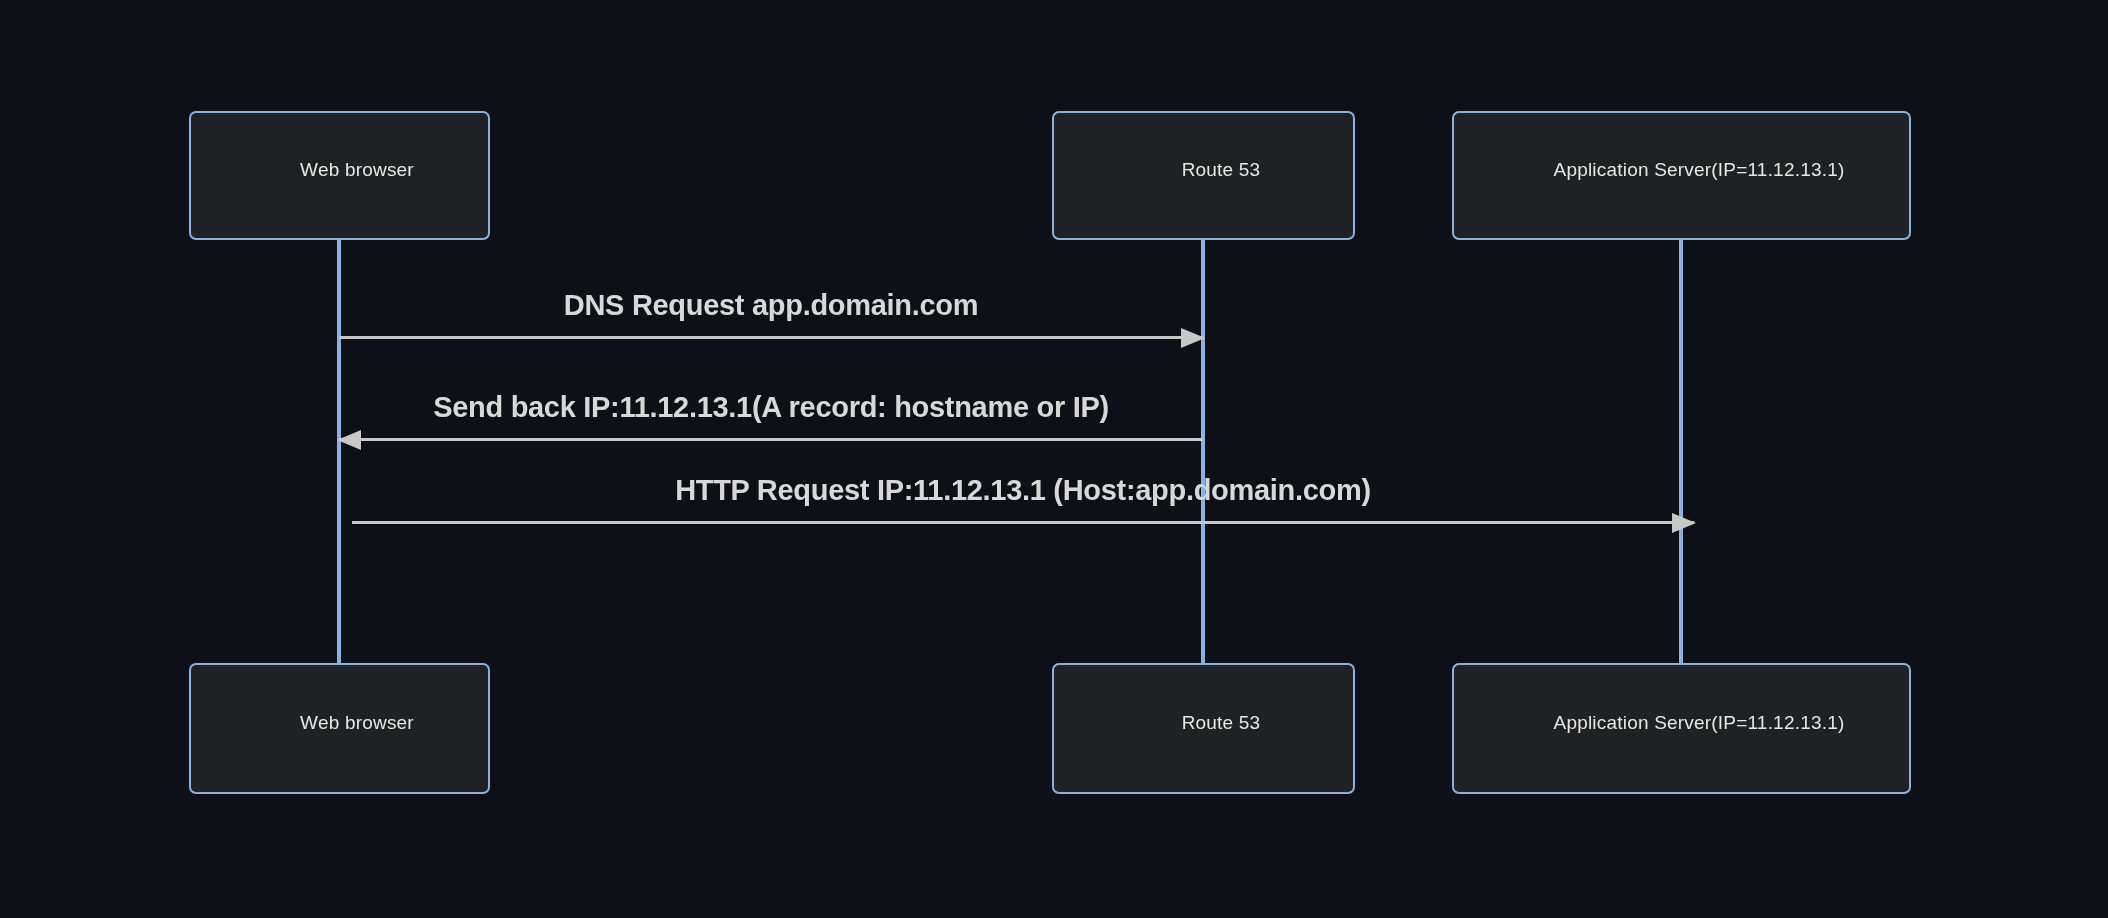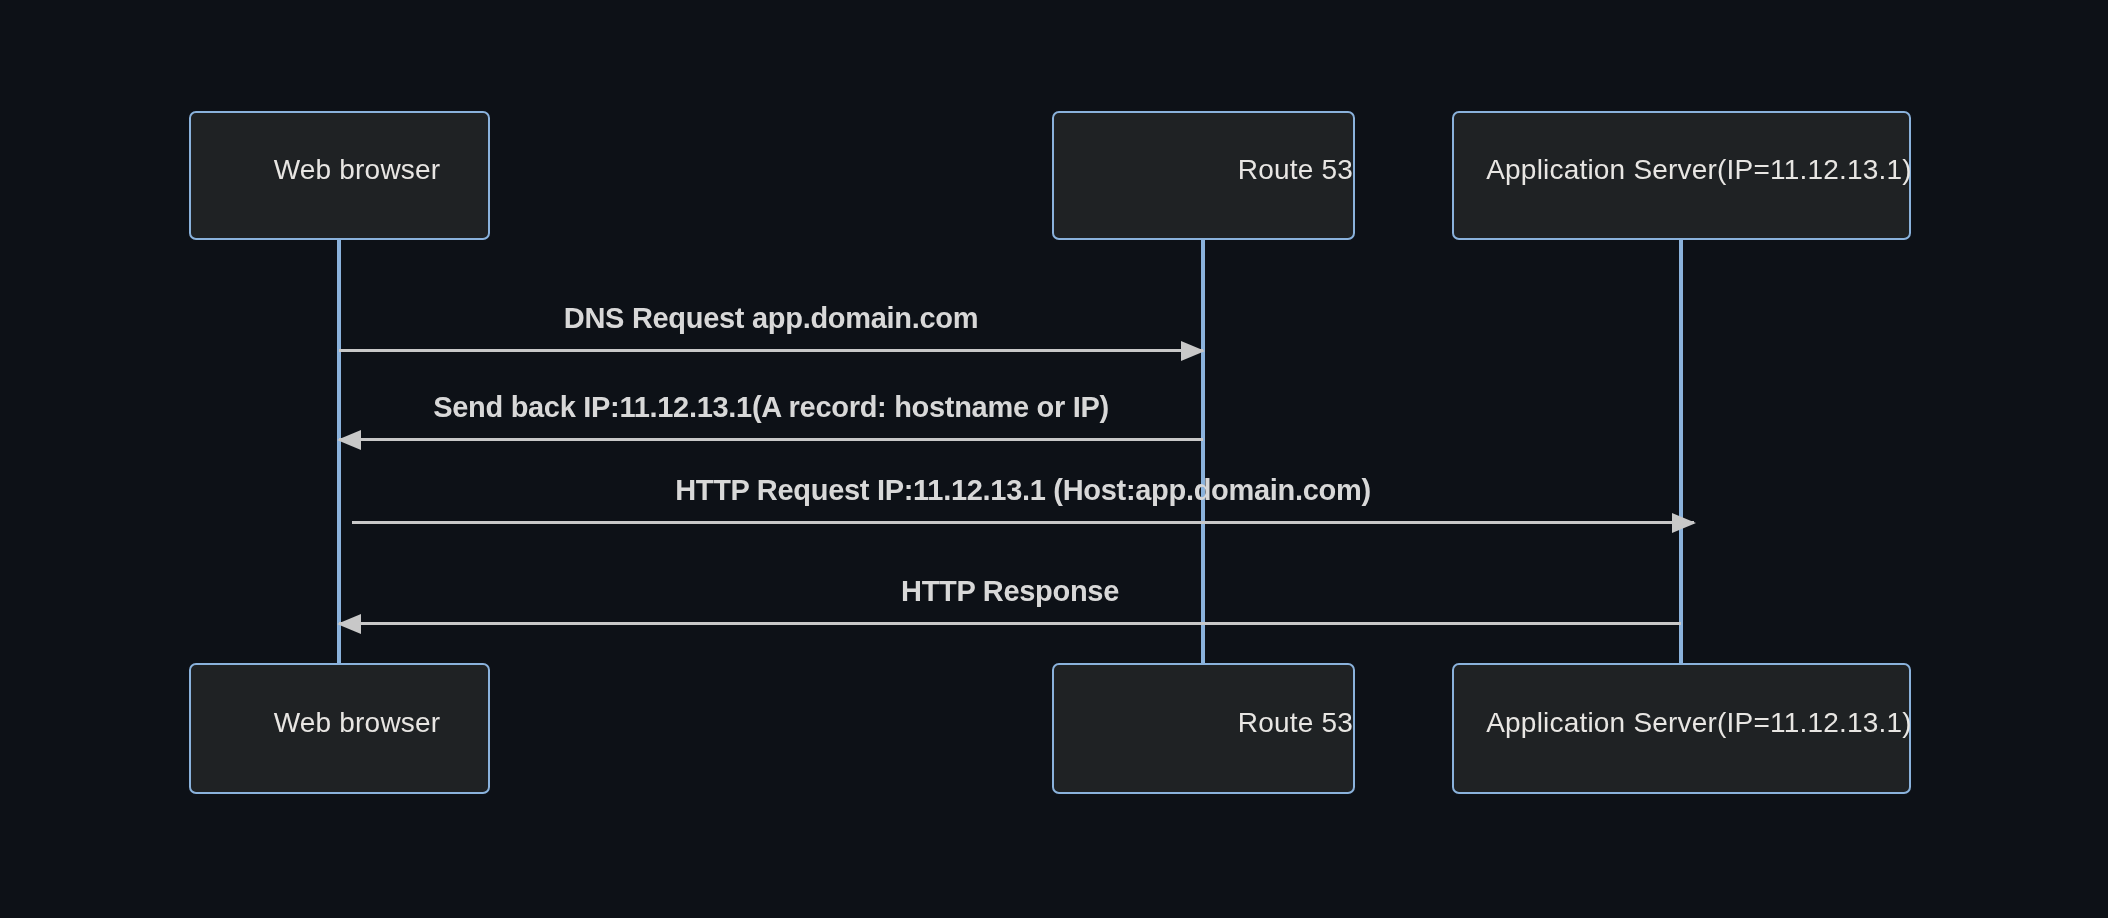--- a/index.html
+++ b/index.html
@@ -37,29 +37,29 @@
   .actor-box {
     position: absolute;
     background: var(--actor-fill);
     border: 2px solid var(--actor-border);
     border-radius: 7px;
     display: flex; align-items: center; justify-content: center;
     padding-bottom: 12px;
   }
   .actor-box .actor-label {
     color: var(--actor-text);
-    font-size: 28px;
+    font-size: 19px;
     letter-spacing: 0.2px;
     white-space: nowrap;
     margin-left: 35px;
   }
   .row-top    { top: 111px; height: 129px; }
   .row-bottom { top: 663px; height: 131px; }
   .pos-wb  { left: 189px;  width: 301px; }
-  .pos-r53 { left: 1052px; width: 303px; justify-content: flex-end; }
+  .pos-r53 { left: 1052px; width: 303px; }
   .pos-as  { left: 1452px; width: 459px; }
 
   
   .msg { position: absolute; }
   .msg-label {
     position: absolute; left: 0; right: 0; bottom: 17px;
     text-align: center;
     color: var(--message-text);
     font-size: 29px; font-weight: bold;
     letter-spacing: -0.3px;
@@ -72,21 +72,21 @@
   }
   .arrowhead {
     position: absolute; bottom: -9px;
     width: 0; height: 0;
     border-top: 10px solid transparent;
     border-bottom: 10px solid transparent;
   }
   .arrowhead.right { right: -2px; border-left: 24px solid var(--arrow); }
   .arrowhead.left  { left: -2px;  border-right: 24px solid var(--arrow); }
 
-  .m1 { left: 339px; width: 864px;  top: 296px; height: 56px; }
+  .m1 { left: 339px; width: 864px;  top: 283px; height: 56px; }
   .m2 { left: 339px; width: 864px;  top: 376px; height: 56px; margin-top: 9px; }
   .m3 { left: 352px; width: 1342px; top: 468px; height: 56px; }
   .m4 { left: 339px; width: 1342px; top: 569px; height: 56px; }
 </style>
 </head>
 <body>
 
 <div class="stage">
 
   <div class="lifeline ll-wb"></div>
@@ -124,19 +124,14 @@
     <div class="msg-line"></div>
     <div class="arrowhead left"></div>
   </div>
 
   <div class="msg m3">
     <div class="msg-label">HTTP Request IP:11.12.13.1 (Host:app.domain.com)</div>
     <div class="msg-line"></div>
     <div class="arrowhead right"></div>
   </div>
 
-  <div class="msg m4">
-    <div class="msg-label">HTTP Response</div>
-    <div class="msg-line"></div>
-    <div class="arrowhead left"></div>
-  </div>
 
 </div>
 
 </body></html>

